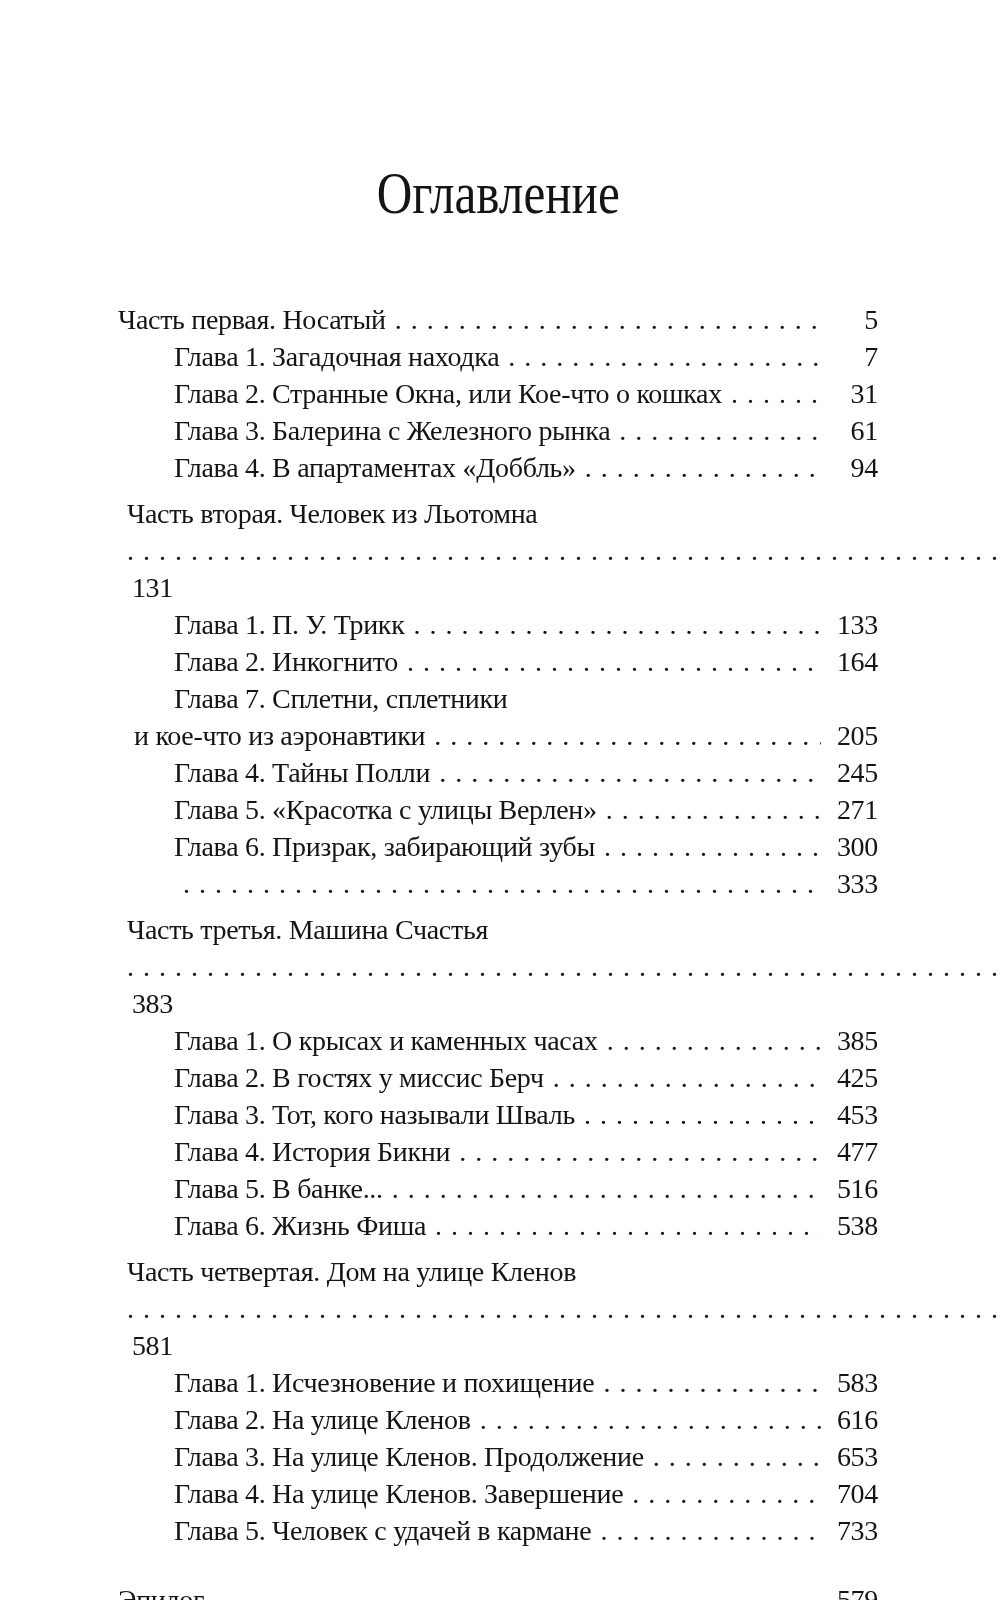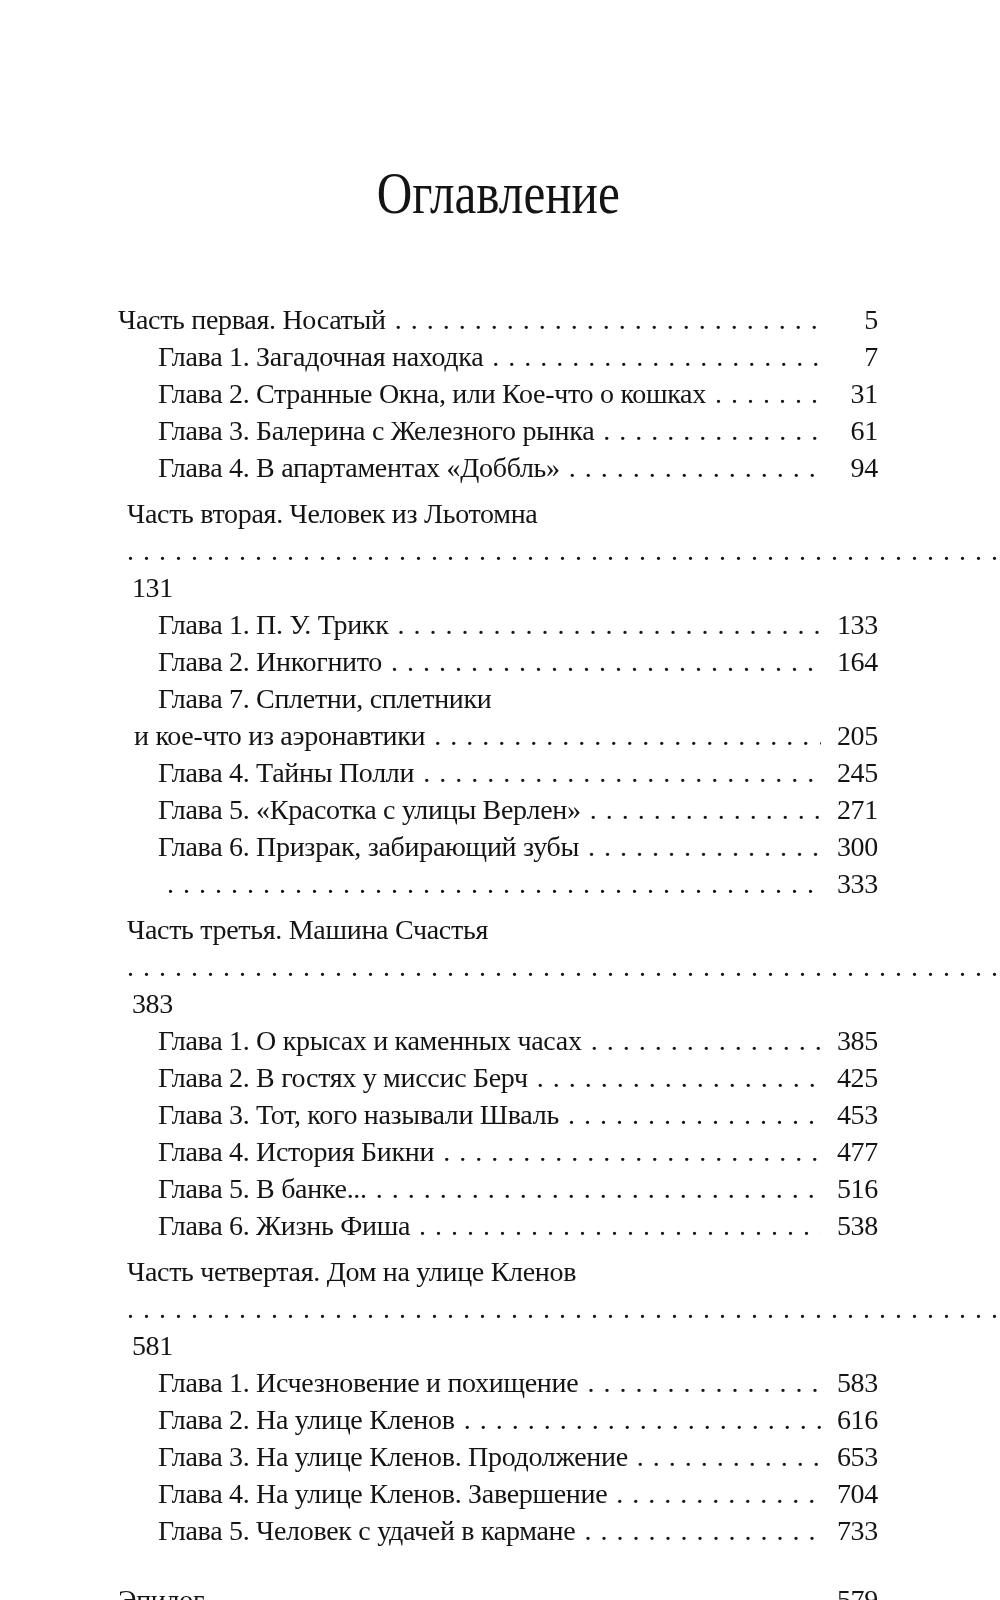--- a/index.html
+++ b/index.html
@@ -34,21 +34,21 @@
   .toc {
     margin-top: 78px;
     font-size: 28px;
     letter-spacing: -0.3px;
   }
   .row {
     display: flex;
     align-items: baseline;
     line-height: 37px;
   }
-  .row.chapter { margin-left: 40px; }
+  .row.chapter { margin-left: 56px; }
   .row.cont { margin-left: 16px; }
   .row.gap-before { margin-top: 9px; flex-direction: column; }
   .row.back-gap { margin-top: 32px; }
   .label { flex: 0 0 auto; white-space: nowrap; }
   .leader {
     flex: 1 1 auto;
     overflow: hidden;
     white-space: nowrap;
     margin-left: 9px;
     margin-right: 11px;

